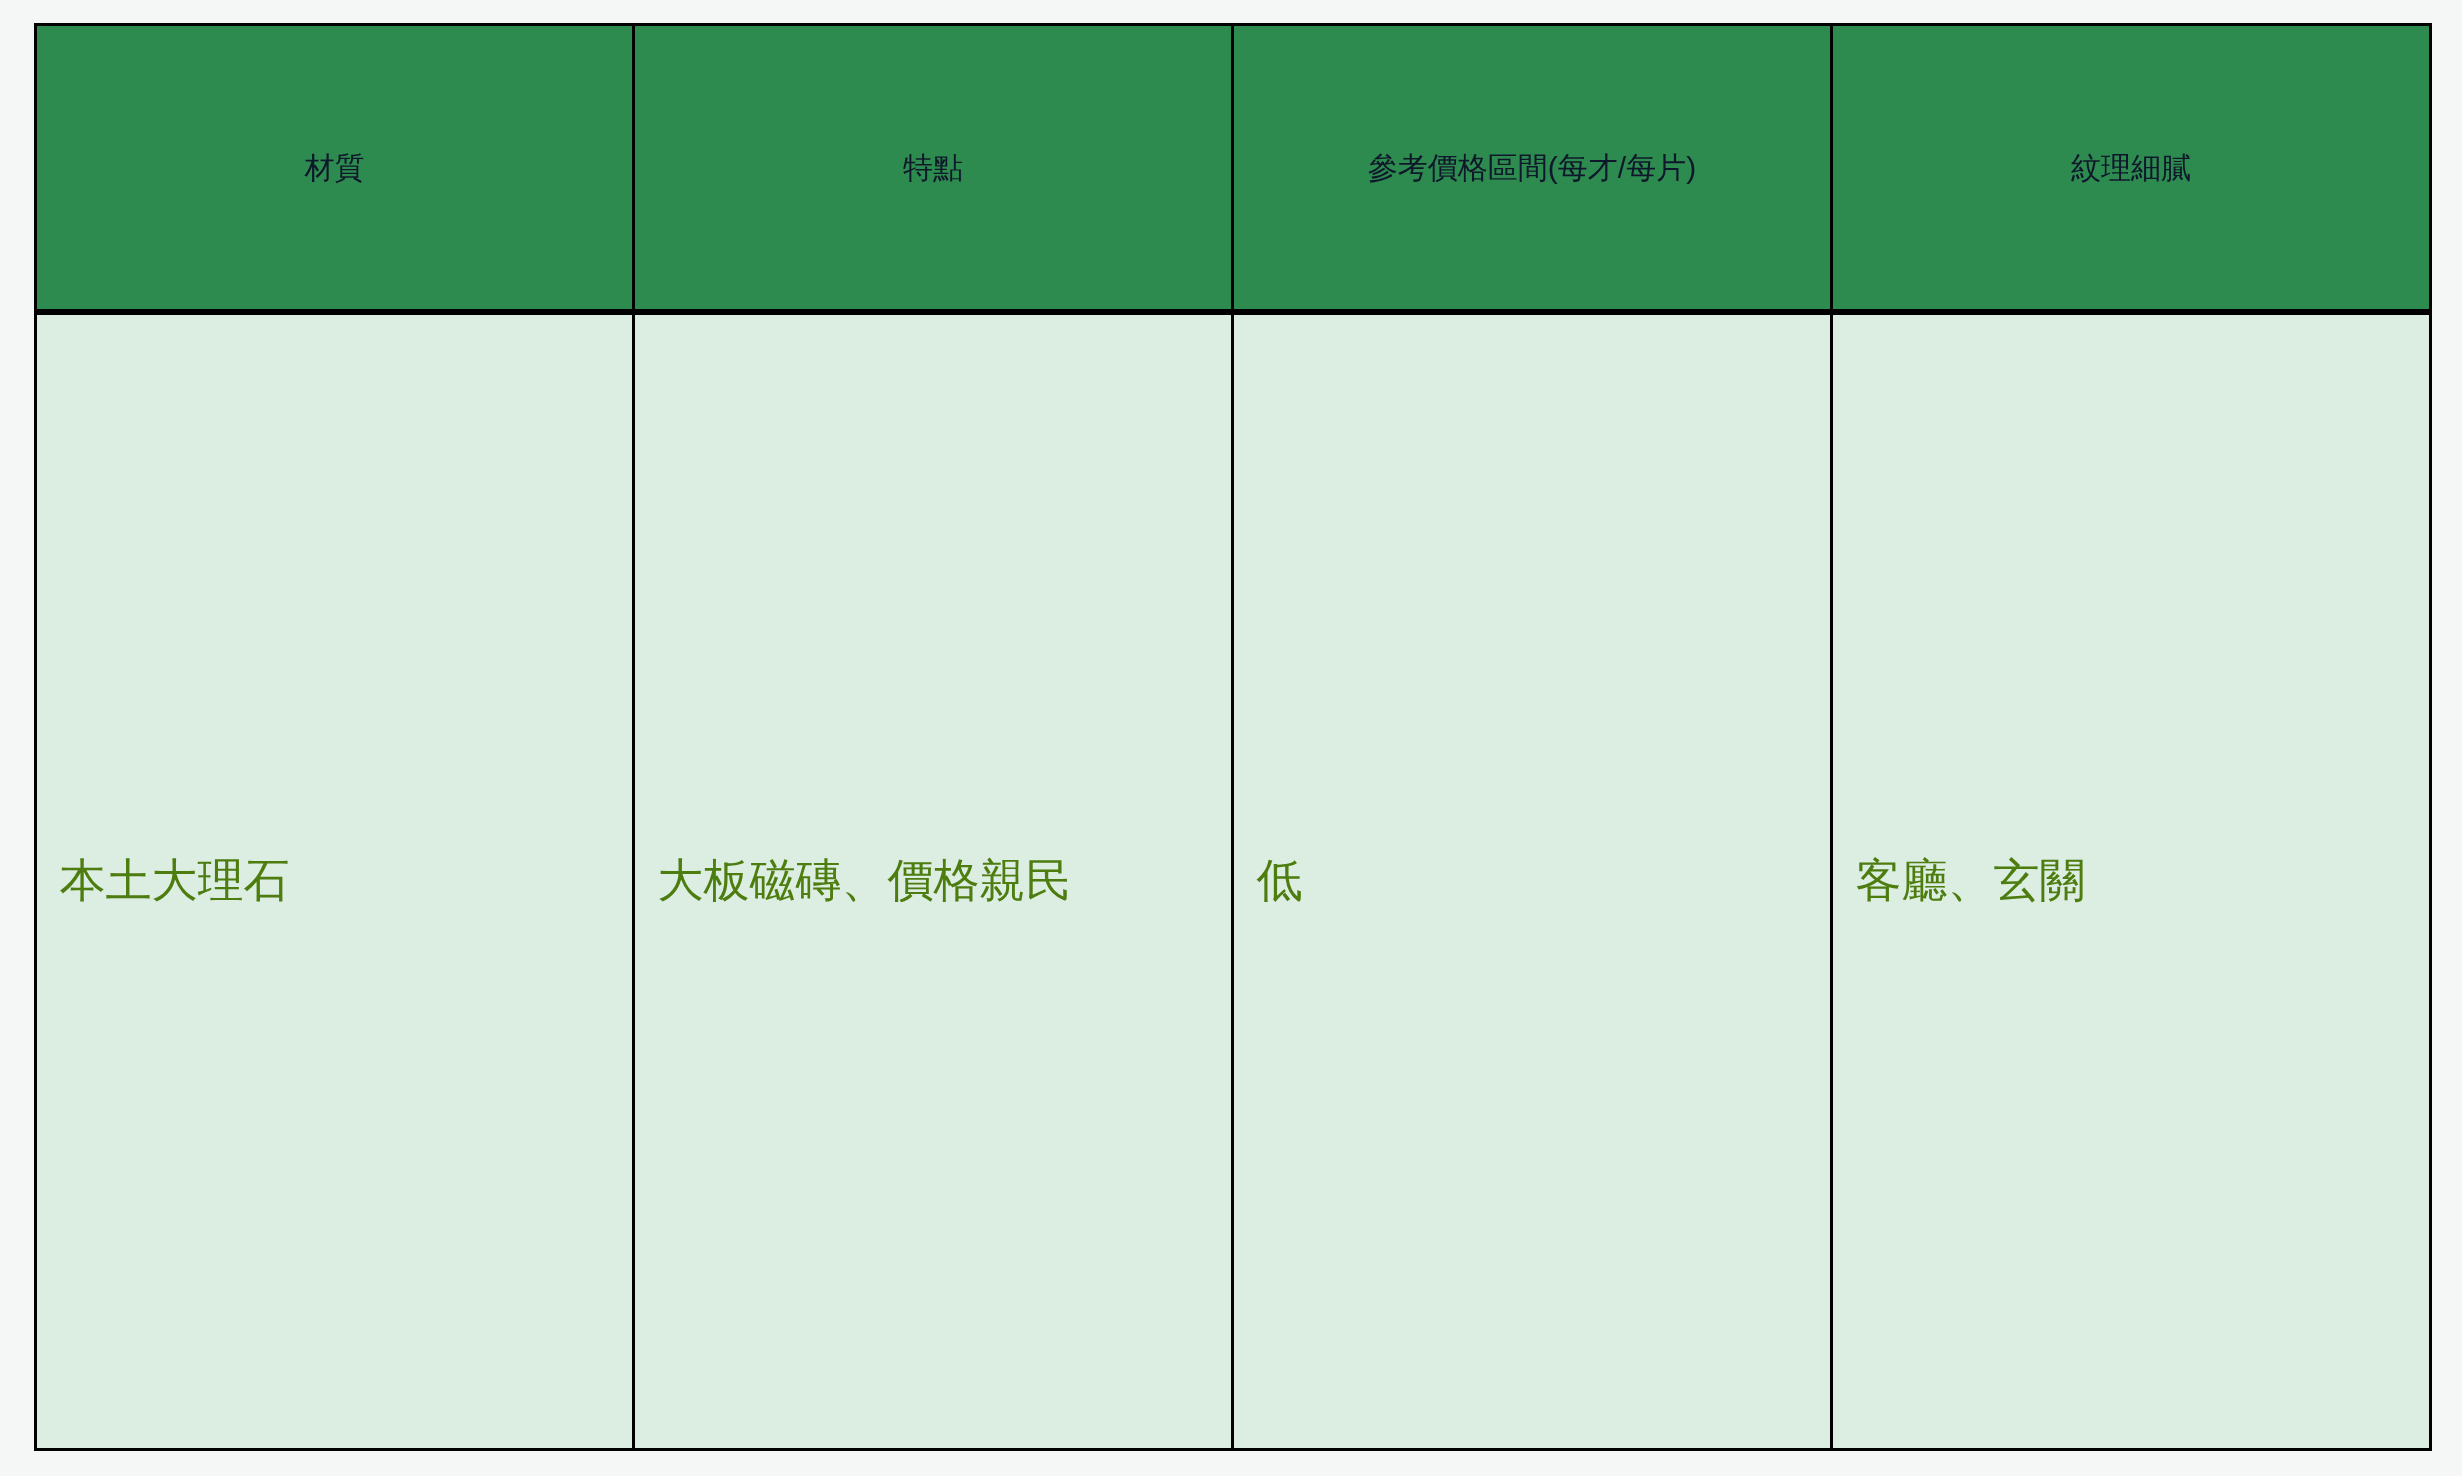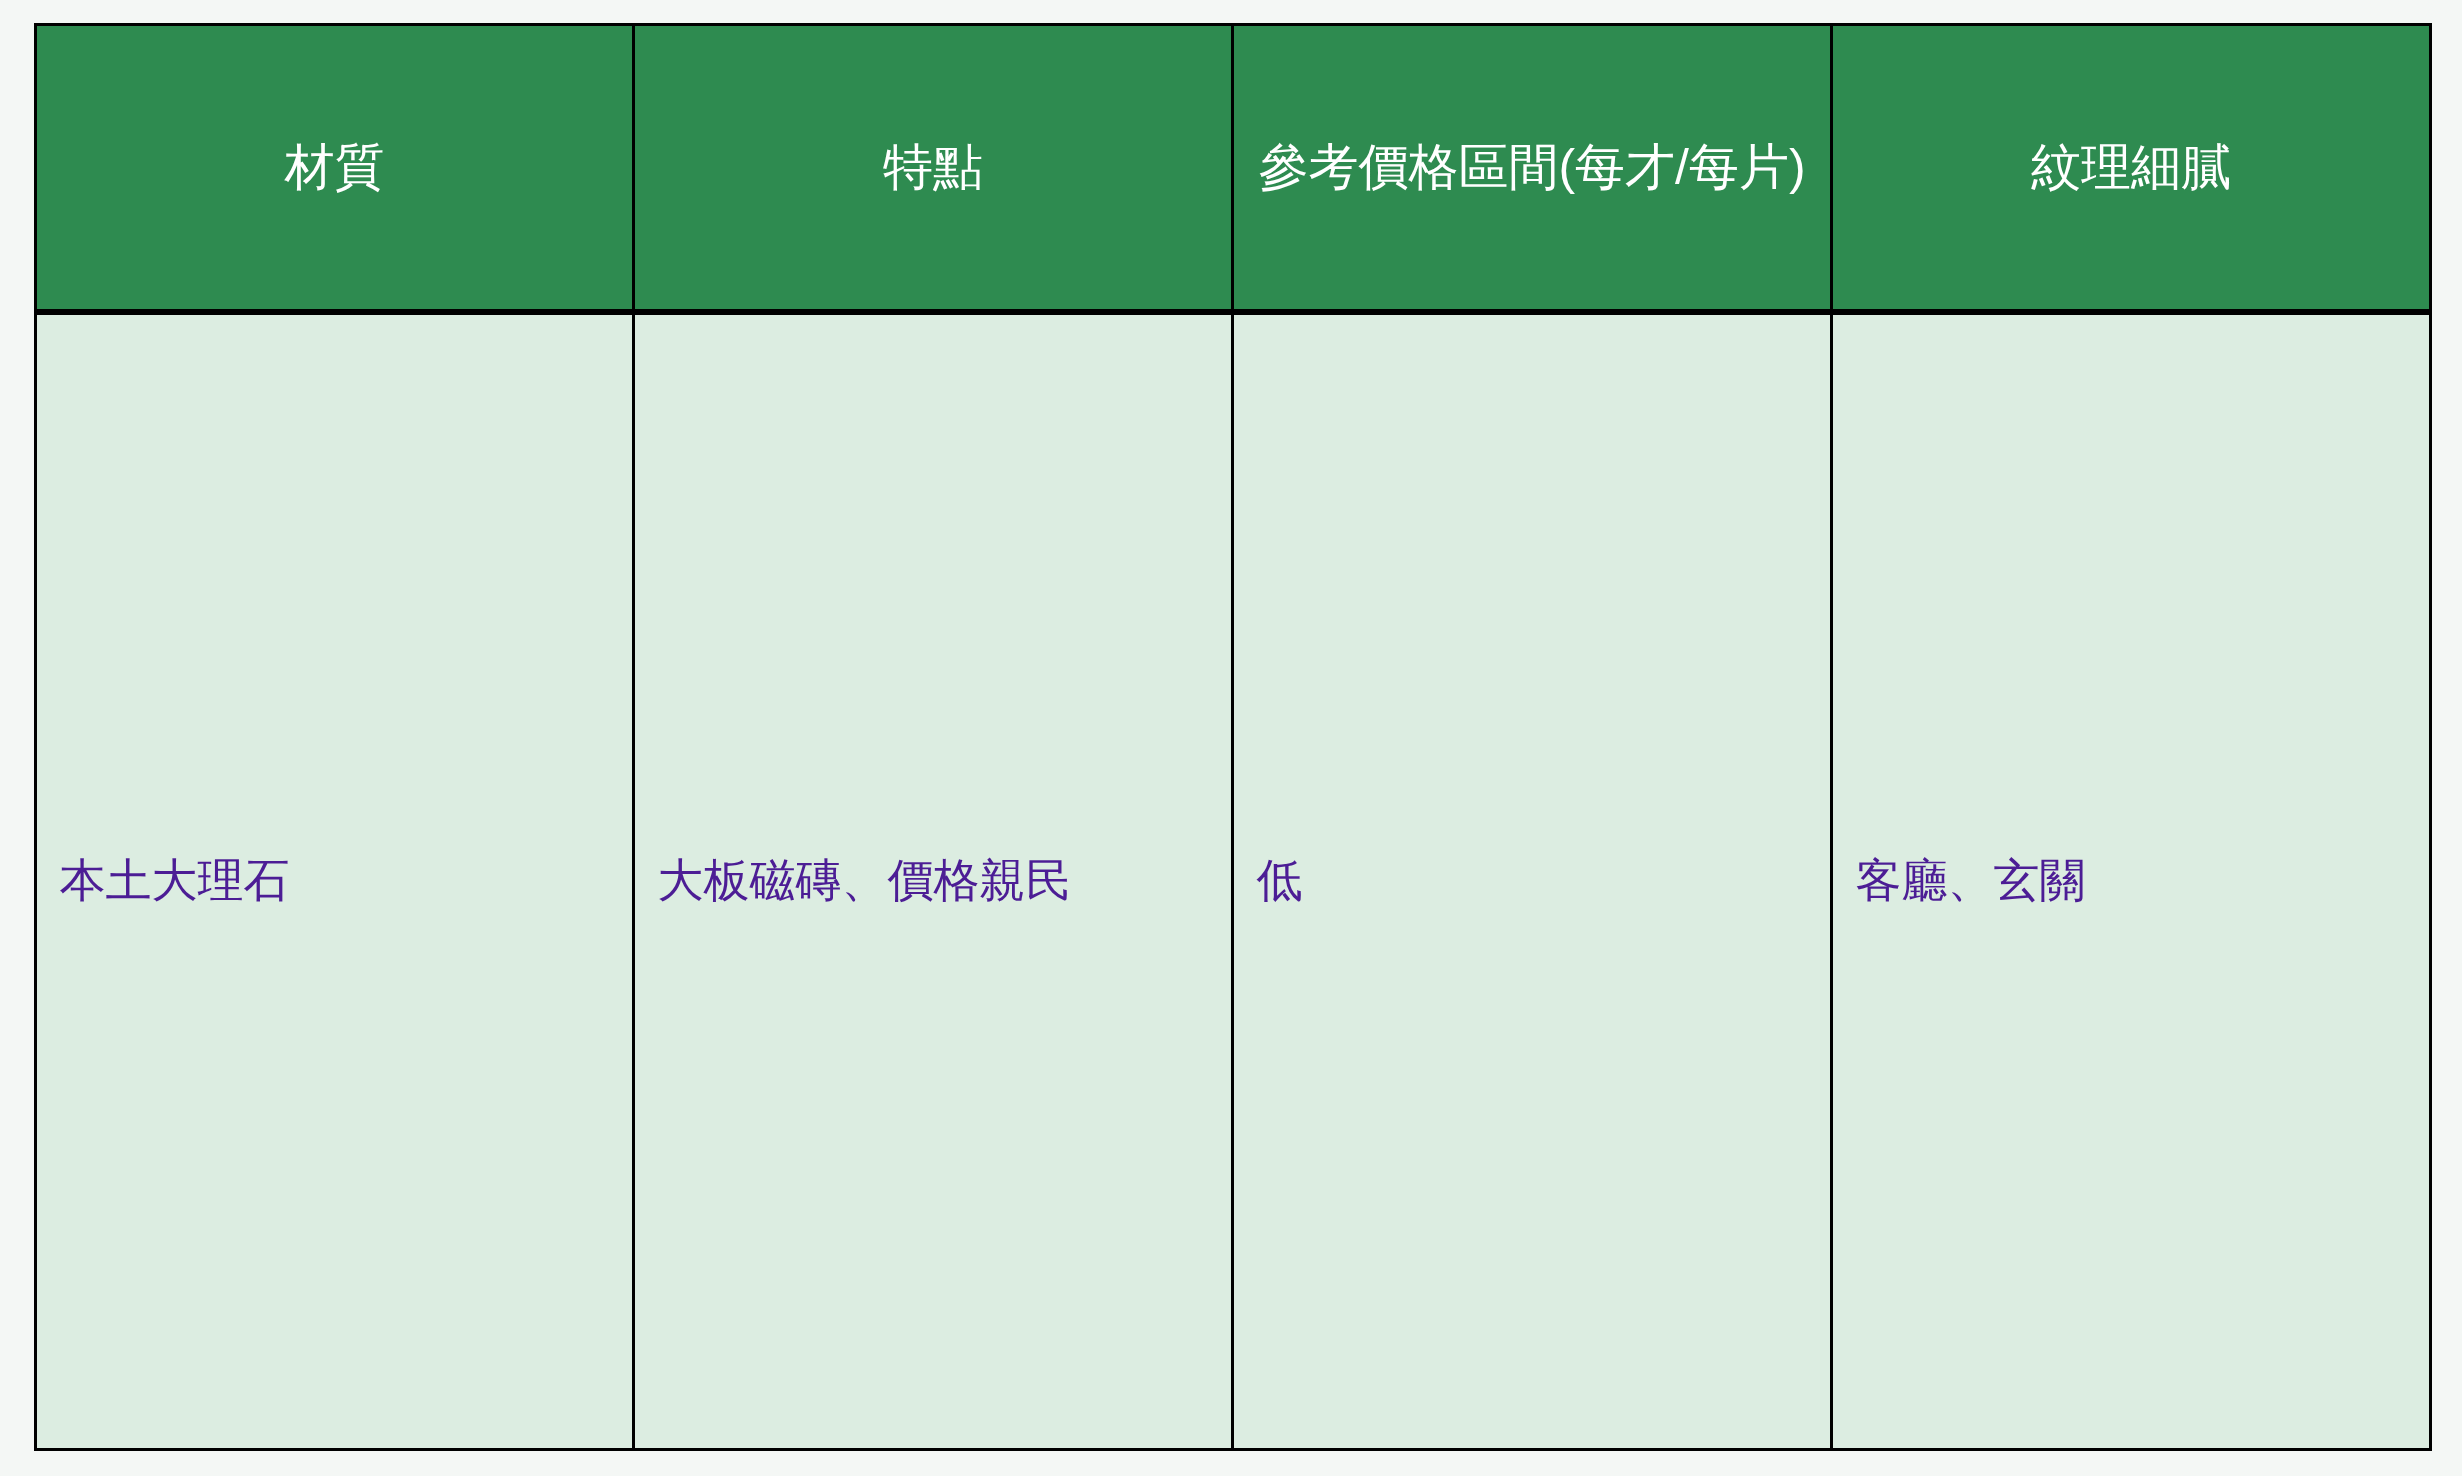--- a/index.html
+++ b/index.html
@@ -35,41 +35,41 @@
 
   table.comparison-table col.c1 { width: 598px; }
   table.comparison-table col.c2 { width: 599px; }
   table.comparison-table col.c3 { width: 599px; }
   table.comparison-table col.c4 { width: 599px; }
 
   thead tr { height: 287px; }
 
   th.header-cell {
     background: #2e8b50;
-    color: #ffffff;
-    font-size: 50px;
+    color: #0f172a;
+    font-size: 30px;
     font-weight: normal;
     line-height: 1.24;
     text-align: center;
     vertical-align: middle;
     padding: 7px 19.6px;
     border-left: 3.5px solid #000000;
     border-right: 3.5px solid #000000;
     border-bottom: 6.3px solid #000000;
     box-sizing: border-box;
     word-break: break-all;
   }
   th.header-cell:first-child { border-left: none; }
   th.header-cell:last-child  { border-right: none; }
 
   tbody tr { height: 283px; }
 
   td.body-cell {
     font-size: 46px;
-    color: #4c1d95;
+    color: #4d7c0f;
     line-height: 1.34;
     text-align: left;
     vertical-align: middle;
     padding: 7px 22.4px;
     border: 3.5px solid #000000;
     box-sizing: border-box;
     word-break: break-all;
   }
   tbody tr td.body-cell:first-child { border-left: none; }
   tbody tr td.body-cell:last-child  { border-right: none; }

